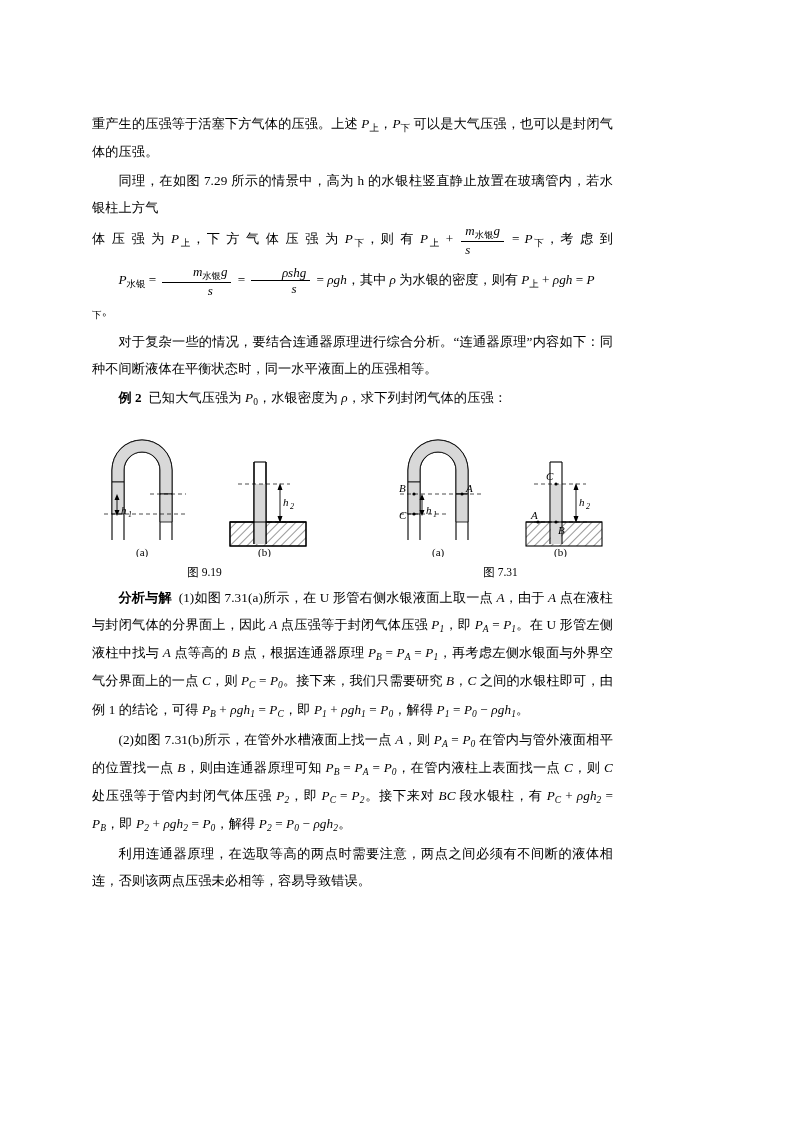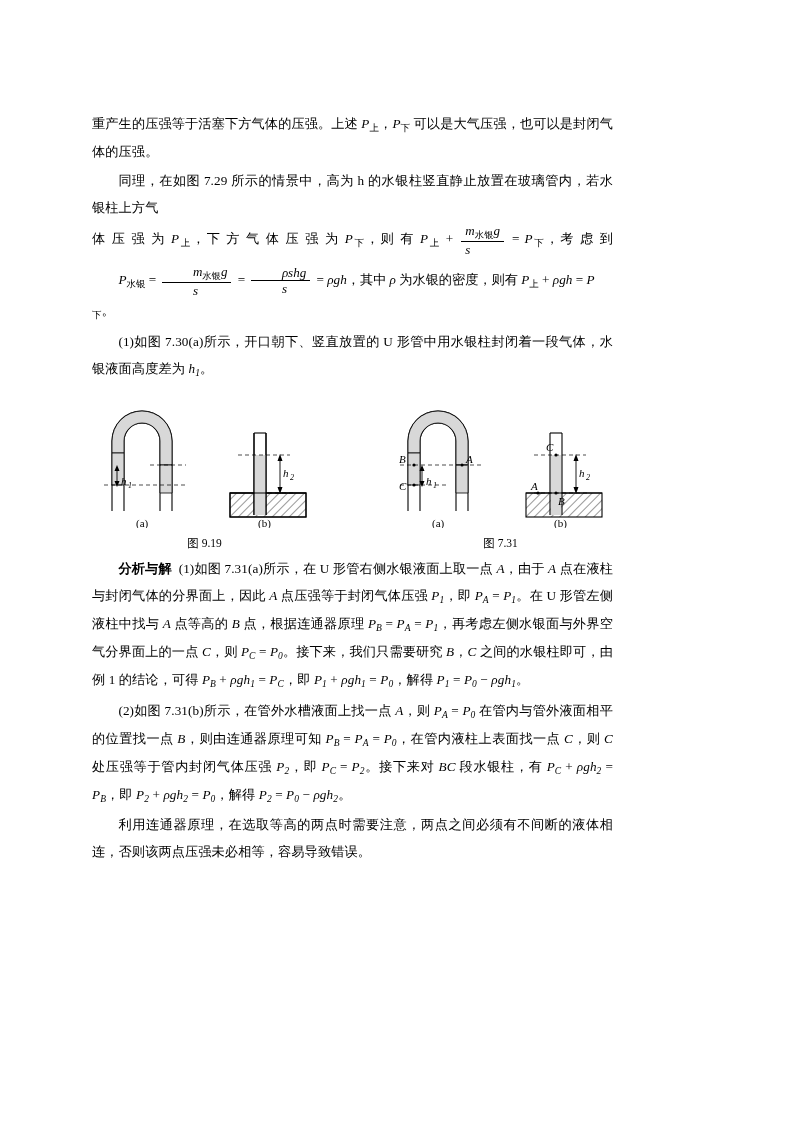--- a/index.html
+++ b/index.html
@@ -48,20 +48,21 @@
   .bold { font-weight: bold; }
   .eqline {
     margin: 6px 0 4px 0;
     text-indent: 2em;
     font-size: 13.2px;
     line-height: 1.9;
   }
   .bigfrac {
     display: inline-block;
     vertical-align: middle;
+    text-align: center;
     line-height: 1.2;
     font-size: 13px;
     margin: 0 3px;
   }
   .bigfrac .num { display: block; padding: 0 4px; }
   .bigfrac .den { display: block; border-top: 1px solid #000; padding: 0 4px; }
 
   
   .figures {
     margin: 10px 0 4px 0;
@@ -94,25 +95,28 @@
   </p>
 
   <p class="eqline">
     <i>P</i><span class="sub">水银</span> =
     <span class="bigfrac"><span class="num"><i>m</i><span class="sub">水银</span><i>g</i></span><span class="den"><i>s</i></span></span>
     =
     <span class="bigfrac"><span class="num"><i>ρshg</i></span><span class="den"><i>s</i></span></span>
     = <i>ρgh</i>，其中 <i>ρ</i> 为水银的密度，则有 <i>P</i><span class="sub">上</span> + <i>ρgh</i> = <i>P</i><span class="sub">下</span>。
   </p>
 
-
-
-  <p class="para indent2">
-    (1)如图 7.30(a)所示，开口朝下、竖直放置的 U 形管中用水银柱封闭着一段气体，水银液面高度差为 <i>h</i><span class="subi">1</span>。
-  </p>
+  <p class="para indent2">
+    对于复杂一些的情况，要结合连通器原理进行综合分析。“连通器原理”内容如下：同种不间断液体在平衡状态时，同一水平液面上的压强相等。
+  </p>
+
+  <p class="para indent2">
+    <span class="bold">例 2</span>&nbsp;&nbsp;已知大气压强为 <i>P</i><span class="sub">0</span>，水银密度为 <i>ρ</i>，求下列封闭气体的压强：
+  </p>
+
 
 
   <div class="figures">
 
     <div class="figblock">
       <svg width="230" height="135" viewBox="0 0 230 135">
         <defs>
           <pattern id="hatchA" width="6" height="6" patternTransform="rotate(45)" patternUnits="userSpaceOnUse">
             <line x1="0" y1="0" x2="0" y2="6" stroke="#000" stroke-width="0.8"></line>
           </pattern>

